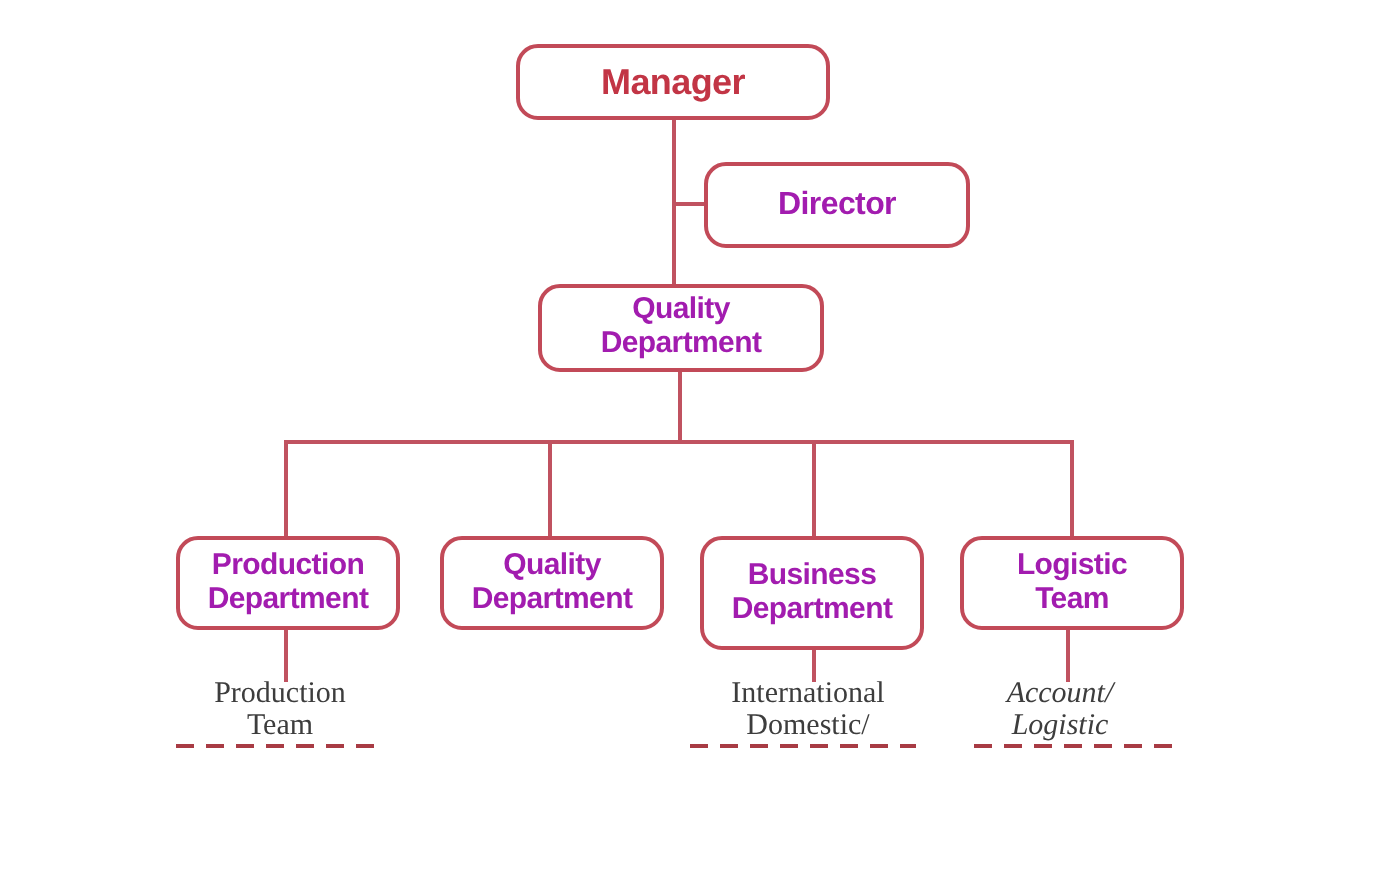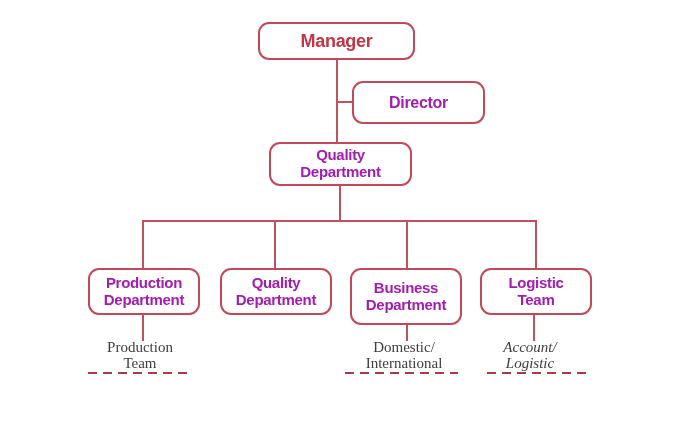--- a/index.html
+++ b/index.html
@@ -111,22 +111,22 @@
     <span>Team</span>
   </div>
 
   <div class="sublabel" style="left:88px; top:340px; width:104px;">
     <span>Production</span>
     <span>Team</span>
   </div>
   <div class="dashline" style="left:88px; top:372px; width:104px;"></div>
 
   <div class="sublabel" style="left:345px; top:340px; width:118px;">
+    <span>International</span>
     <span>Domestic/</span>
-    <span>International</span>
   </div>
   <div class="dashline" style="left:345px; top:372px; width:113px;"></div>
 
   <div class="sublabel" style="left:475px; top:340px; width:110px;font-style:italic;">
     <span>Account/</span>
     <span>Logistic</span>
   </div>
   <div class="dashline" style="left:487px; top:372px; width:105px;"></div>
 
 </div>

